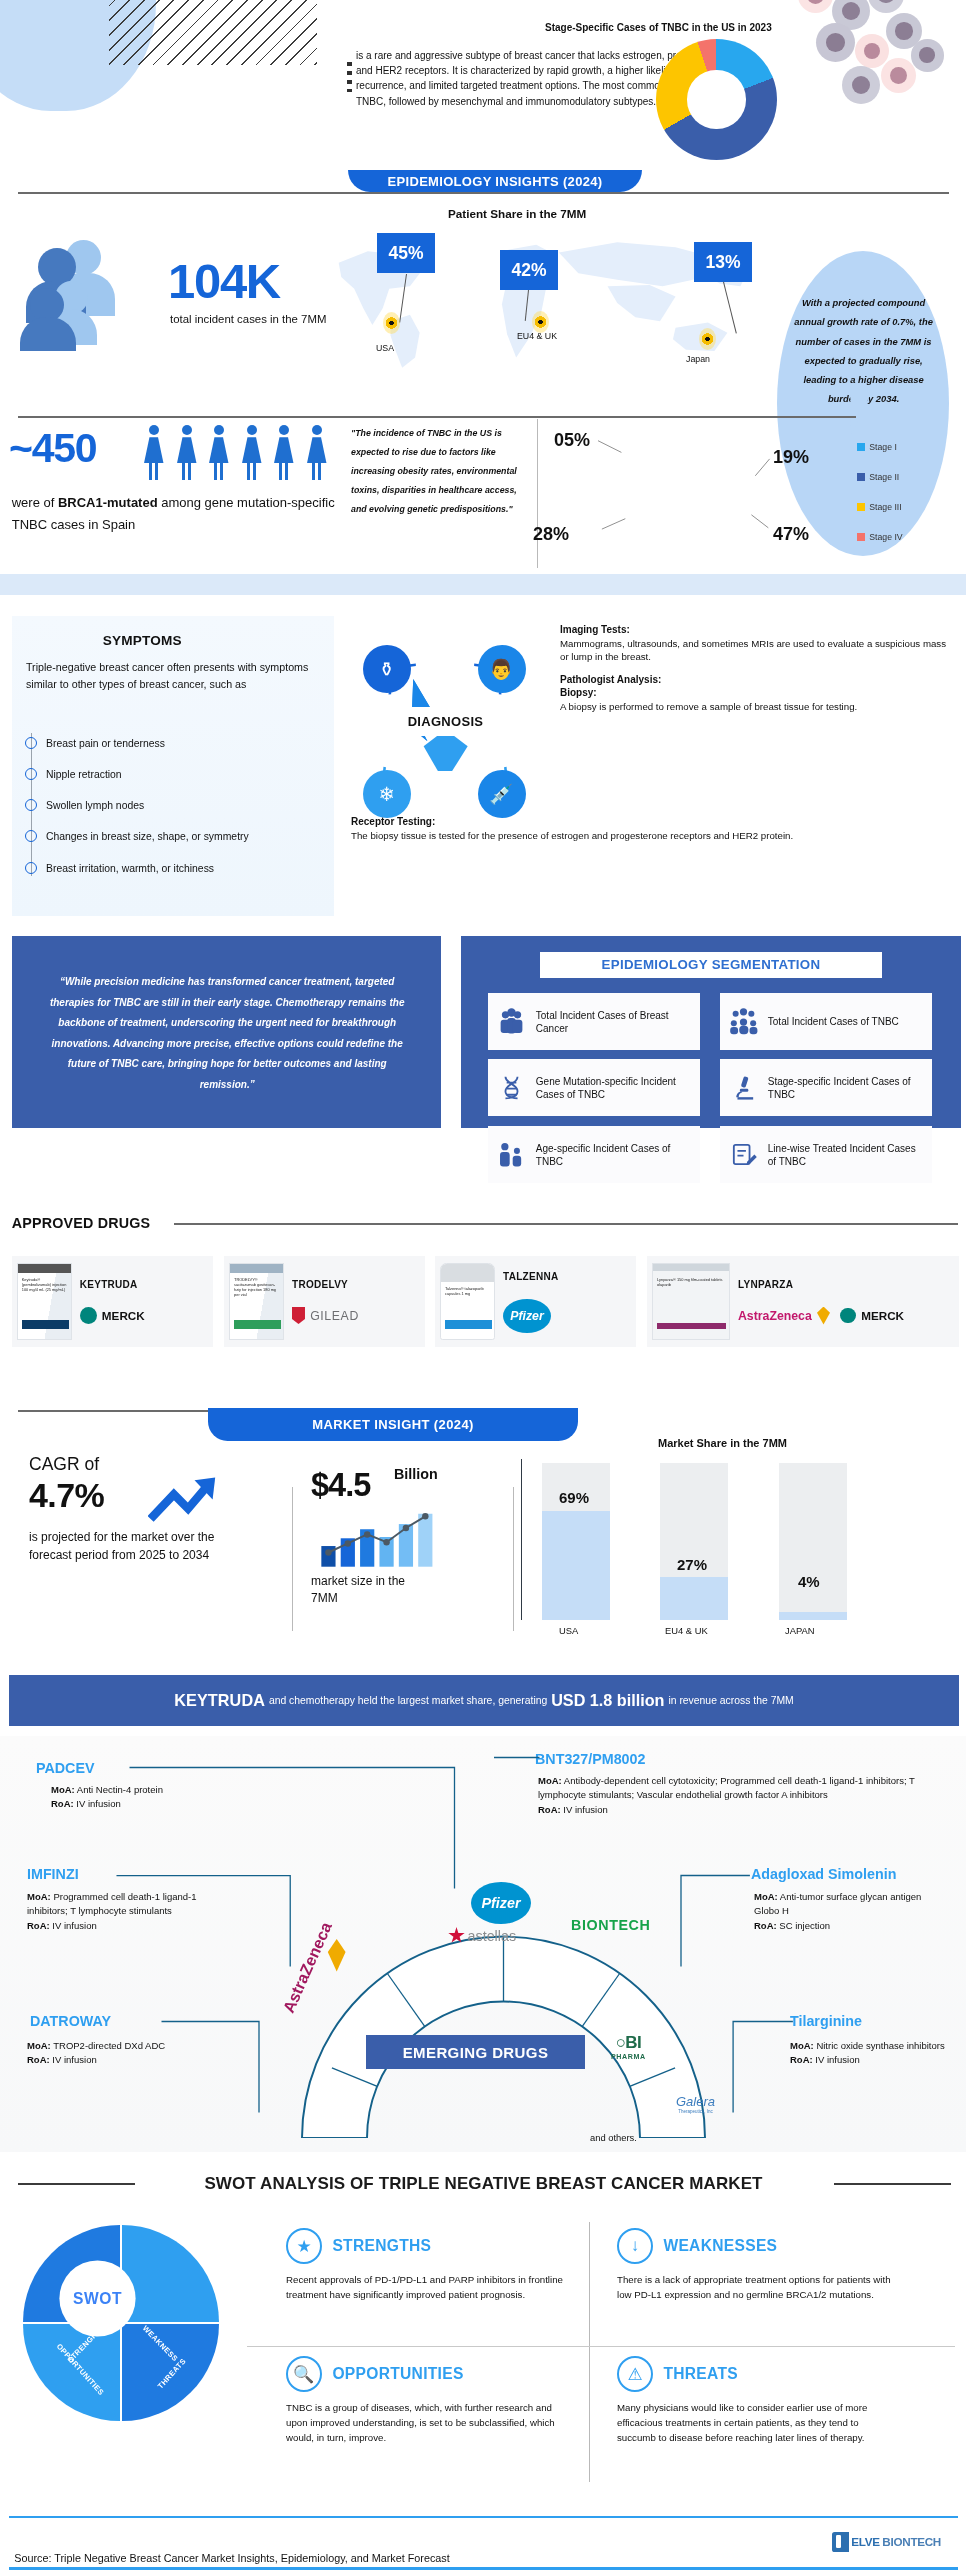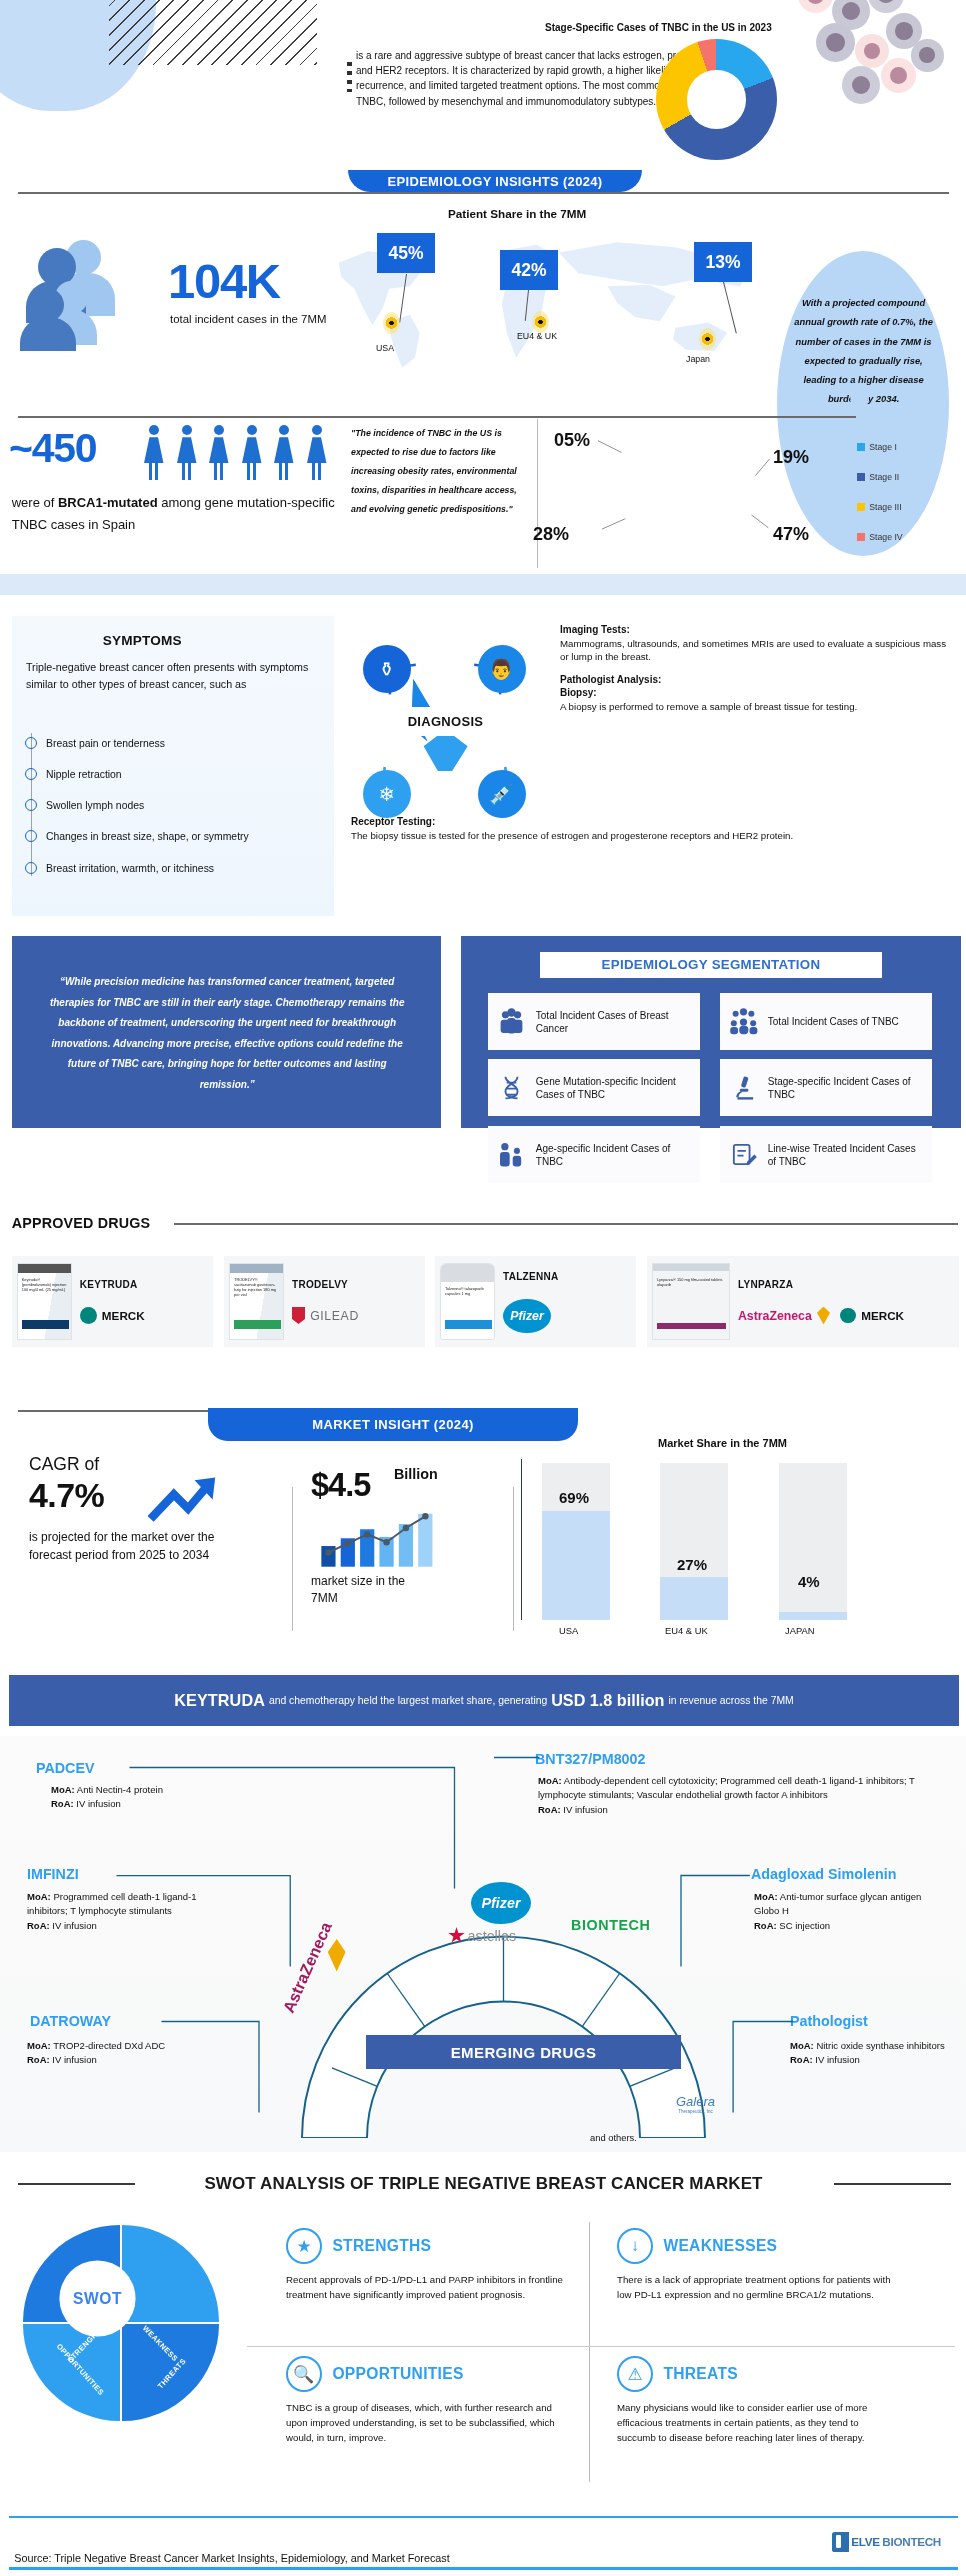--- a/index.html
+++ b/index.html
@@ -148,21 +148,21 @@
   #kt-banner .k3 { font-size:16.2px; font-weight:bold; }
   #kt-banner .k4 { font-size:10.4px; margin-left:3.9px; }
 
   
   #ed-wrap { position:absolute; left:0; top:1736px; width:967px; height:416px;
              background:linear-gradient(180deg,#fbfbfb,#f7f8f9); }
   .ed-name { position:absolute; font-size:14.3px; font-weight:bold; color:#2f9ff0; }
   .ed-body { position:absolute; font-size:9.5px; line-height:1.5; color:#111; }
   .ed-body b { color:#111; }
   #arch { position:absolute; left:276px; top:1865px; width:455px; height:273px; }
-  #arch-label { position:absolute; left:366px; top:2035px; width:315px; height:34px; background:#3a5eaa;
+  #arch-label { position:absolute; left:366px; top:2035px; width:219px; height:34px; background:#3a5eaa;
                 color:#fff; font-size:15px; font-weight:bold; letter-spacing:0.4px;
                 display:flex; align-items:center; justify-content:center; }
   #and-others { position:absolute; left:590px; top:2132px; font-size:9.4px; color:#111; }
 
   
   #swot-title { position:absolute; left:0; top:2174px; width:967px; text-align:center;
                 font-size:17px; font-weight:bold; color:#1b1b1b; letter-spacing:0.1px; }
   .swot-rule { position:absolute; top:2183px; height:1.9px; background:#3b3b3b; }
   #swot-wheel { position:absolute; left:23.4px; top:2225px; width:195px; height:195px; }
   .q { position:absolute; width:97px; height:97px; }
@@ -659,21 +659,21 @@
 
 <div class="ed-name" style="left:30px;top:2013px;">DATROWAY</div>
 <div class="ed-body" style="left:27px;top:2039px;width:182px;">
   <div><b>MoA:</b><span> TROP2-directed DXd ADC</span></div>
   <div><b>RoA:</b><span> IV infusion</span></div>
 </div>
 <svg class="abs" style="left:155px;top:2015px;width:117px;height:104px;" viewBox="0 0 180 160" width="117" height="104">
   <path d="M10 10 H160 V150" stroke="#14618a" stroke-width="2" fill="none"></path>
 </svg>
 
-<div class="ed-name" style="left:790px;top:2013px;">Pathologist</div>
+<div class="ed-name" style="left:790px;top:2013px;">Tilarginine</div>
 <div class="ed-body" style="left:790px;top:2039px;width:175px;">
   <div><b>MoA:</b><span> Nitric oxide synthase inhibitors</span></div>
   <div><b>RoA:</b><span> IV infusion</span></div>
 </div>
 <svg class="abs" style="left:724px;top:2015px;width:78px;height:104px;" viewBox="0 0 120 160" width="78" height="104">
   <path d="M106 10 H14 V150" stroke="#14618a" stroke-width="2" fill="none"></path>
 </svg>
 
 <svg id="arch" viewBox="0 0 700 420">
   <defs>

